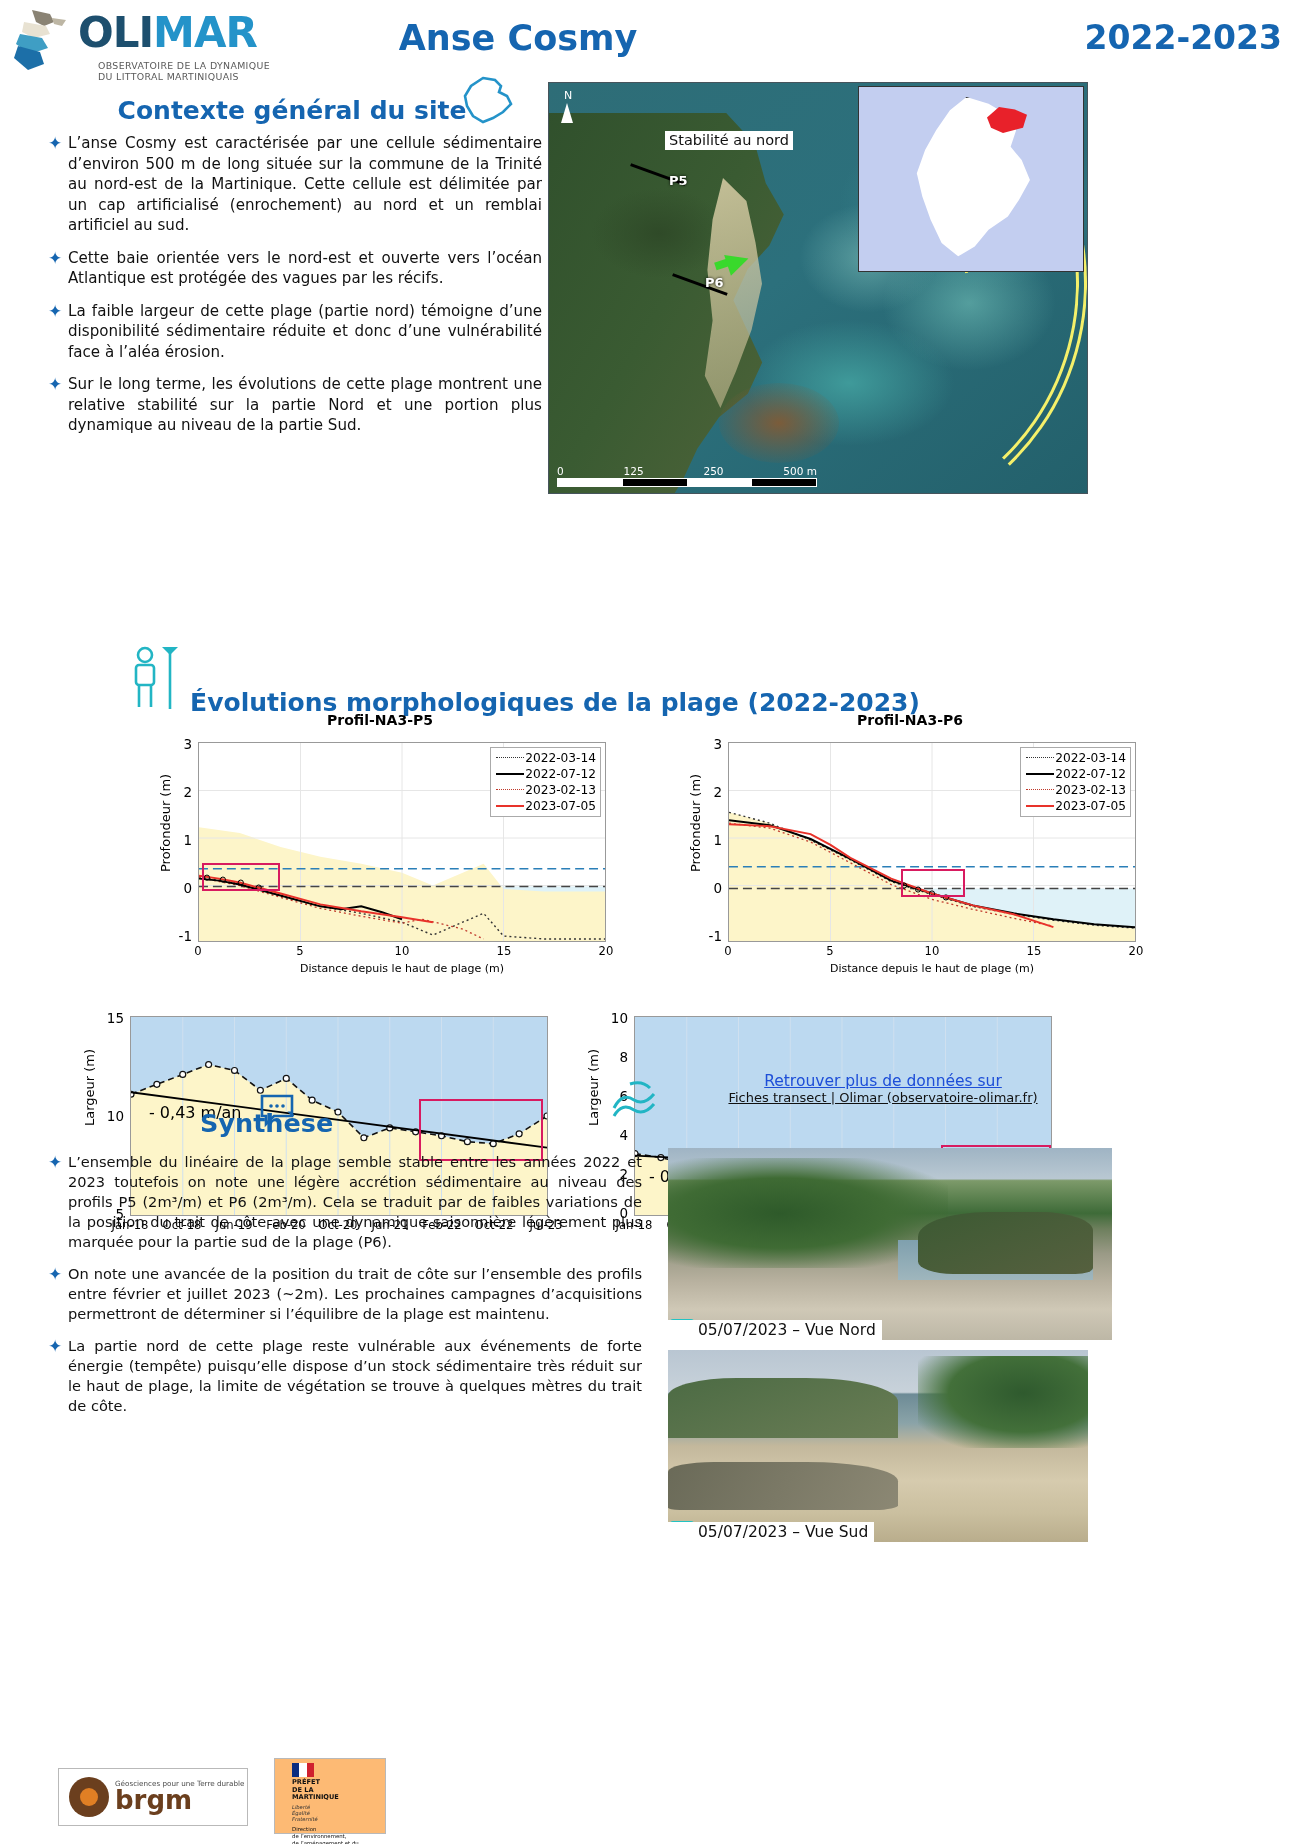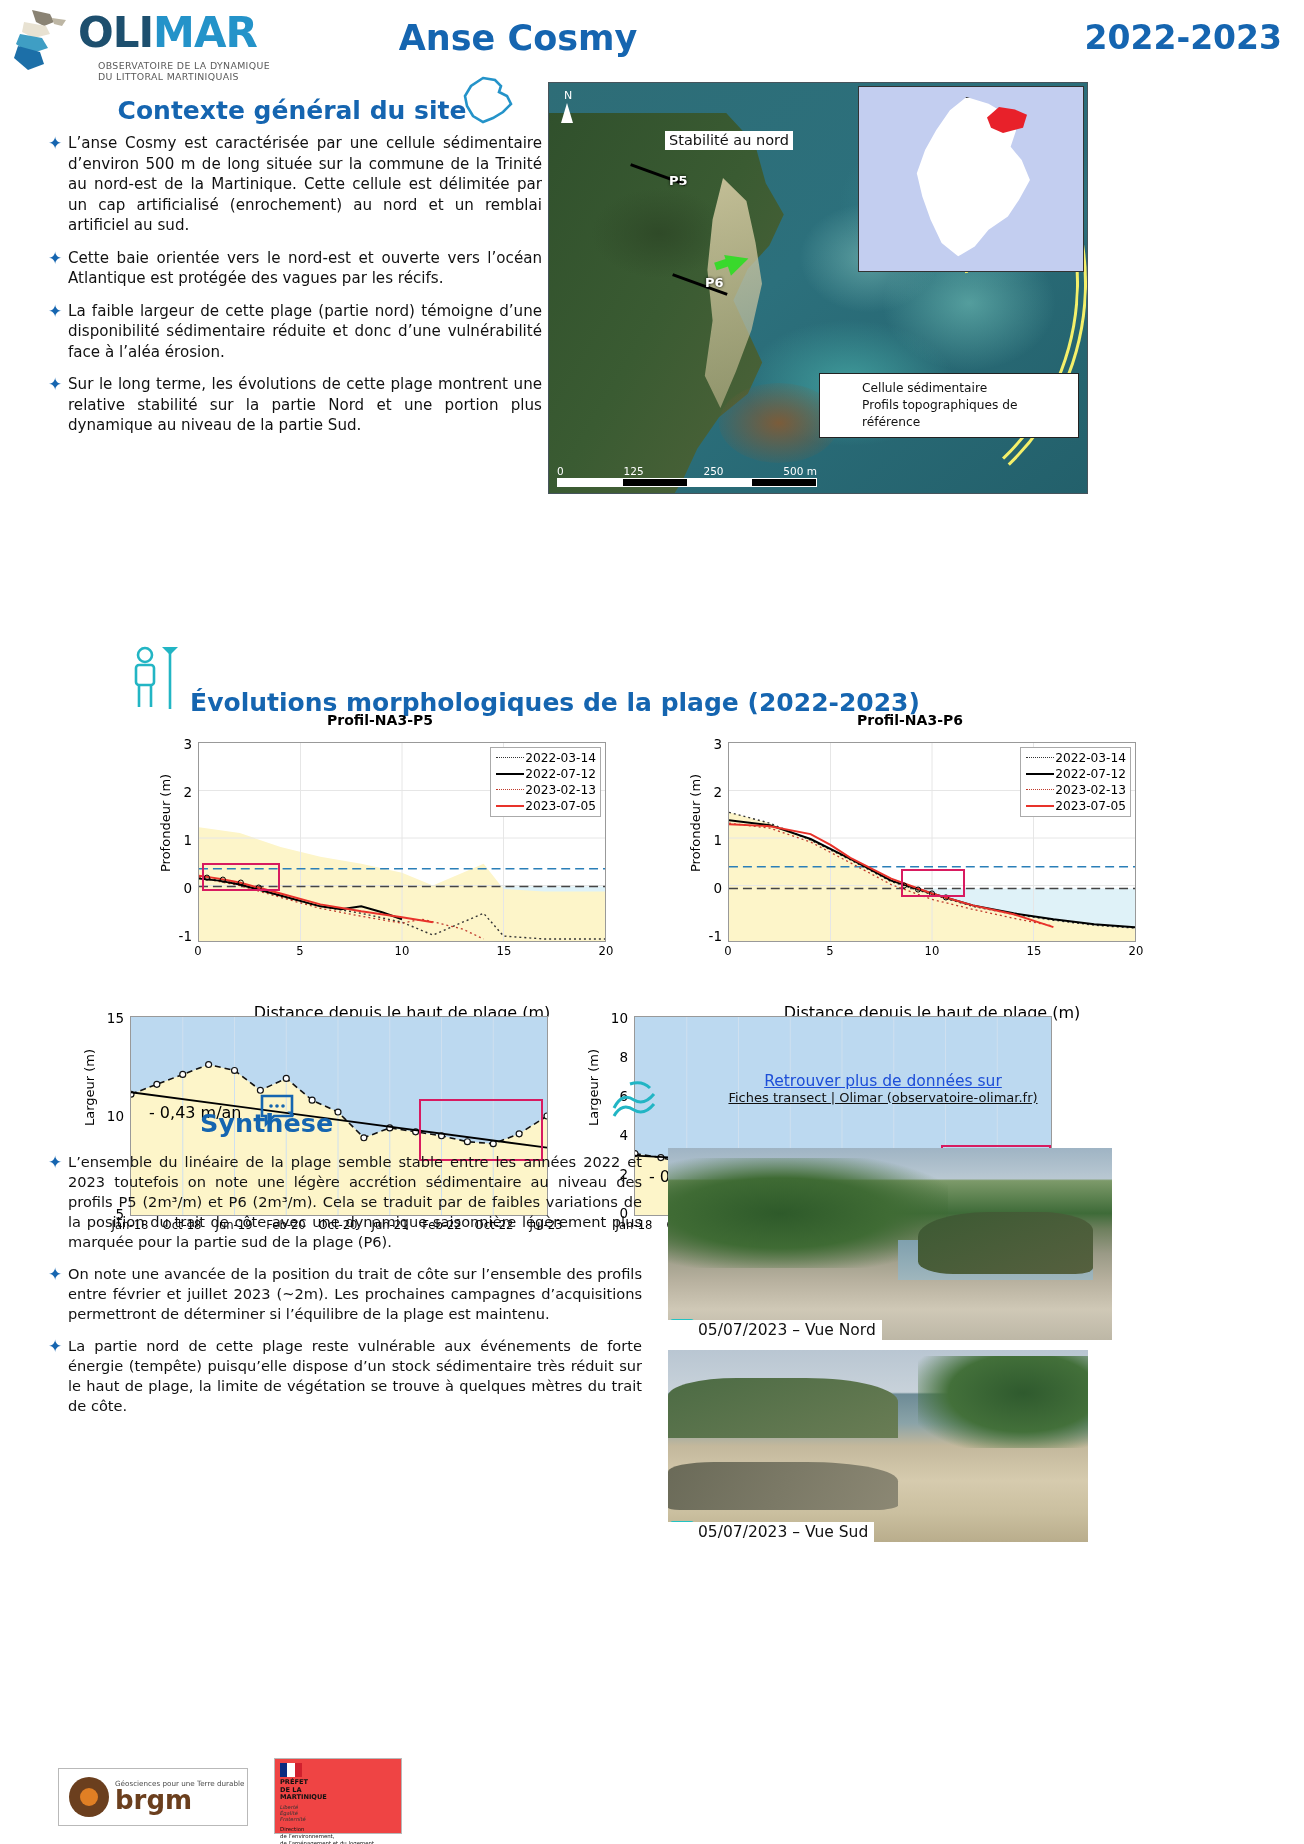--- a/index.html
+++ b/index.html
@@ -128,21 +128,21 @@
   #evo-title { position: absolute; left: 175px; top: 688px; width: 760px;
       text-align: center; font-size: 25px; font-weight: bold; color: #1565b0; }
   #surveyor-icon { position: absolute; left: 128px; top: 643px; width: 56px; height: 68px; }
 
   
   .chart { position: absolute; }
   .ct { text-align: center; font-size: 14px; font-weight: bold; color: #000; }
   .plot { position: relative; border: 1px solid #999; background: #fff; }
   .ylab { position: absolute; font-size: 13px; color: #000;
       transform: rotate(-90deg); transform-origin: left top; white-space: nowrap; }
-  .xlab { text-align: center; font-size: 16px; color: #000; margin-top: 41px; }
+  .xlab { text-align: center; font-size: 11px; color: #000; }
   .ytick, .xtick { position: absolute; font-size: 13.5px; color: #000; }
   .ytick { text-align: right; }
   .leg-box { position: absolute; right: 4px; top: 4px; background: #fff;
       border: 1px solid #aaa; padding: 2px 4px; font-size: 12.2px; line-height: 16px; }
   .leg-box .r { display: flex; align-items: center; white-space: nowrap; }
   .leg-box .s { width: 30px; flex: 0 0 30px; height: 10px; position: relative; }
   .leg-box .s i { position: absolute; left: 1px; right: 1px; top: 4px; display: block; }
   .ls-dotk { border-top: 1.6px dotted #333; }
   .ls-solk { border-top: 2px solid #000; }
   .ls-dotr { border-top: 1.4px dotted #c0392b; }
@@ -200,22 +200,22 @@
   
   #brgm-box { position: absolute; left: 58px; top: 1768px; width: 190px; height: 58px;
       border: 1px solid #b9b9b9; background: #fff; }
   #brgm-circ { position: absolute; left: 10px; top: 8px; width: 40px; height: 40px;
       border-radius: 50%; background: #6b3f1e; }
   #brgm-circ:after { content: ""; position: absolute; left: 11px; top: 11px;
       width: 18px; height: 18px; border-radius: 50%; background: #e07f24; }
   #brgm-tag { position: absolute; left: 56px; top: 10px; font-size: 7.2px; color: #4a4a4a; }
   #brgm-name { position: absolute; left: 56px; top: 18px; font-size: 26px; font-weight: bold;
       color: #6b3f1e; line-height: 1; }
-  #pref-box { position: absolute; left: 274px; top: 1758px; width: 128px; height: 76px;
-      border: 1px solid #b9b9b9; background: #ef4444; padding: 4px 5px; }
+  #pref-box { position: absolute; left: 274px; top: 1758px; width: 112px; height: 76px;
+      border: 1px solid #b9b9b9; background: #fdba74; padding: 4px 17px; }
   #pref-flag { display: flex; width: 22px; height: 14px; margin-bottom: 2px; }
   #pref-flag i { flex: 1; }
   #pref-title { font-size: 6.6px; font-weight: bold; color: #111; line-height: 7.6px; }
   #pref-motto { font-size: 5.2px; color: #333; line-height: 6.2px; margin-top: 2px;
       font-style: italic; }
   #pref-dir { font-size: 5.4px; color: #111; line-height: 6.6px; margin-top: 4px; }
 </style>
 </head>
 <body>
 
@@ -283,30 +283,20 @@
   <div class="profile-line" id="pl-p5"></div>
   <div id="lbl-p5">P5</div>
   <div class="profile-line" id="pl-p6"></div>
   <div id="lbl-p6">P6</div>
 
   <div id="inset">
     <div id="inset-island"></div>
     <div id="inset-hl"></div>
   </div>
 
-  <div id="map-legend">
-    <div class="leg-row">
-      <span class="leg-sym"><span class="sym-cell"></span></span>
-      <span>Cellule sédimentaire</span>
-    </div>
-    <div class="leg-row">
-      <span class="leg-sym"><span class="sym-prof"></span></span>
-      <span>Profils topographiques de référence</span>
-    </div>
-  </div>
 
 
   <div id="scalebar">
     <div class="ticks">
       <span>0</span>
       <span>125</span>
       <span>250</span>
       <span>500 m</span>
     </div>
     <div class="bar">

